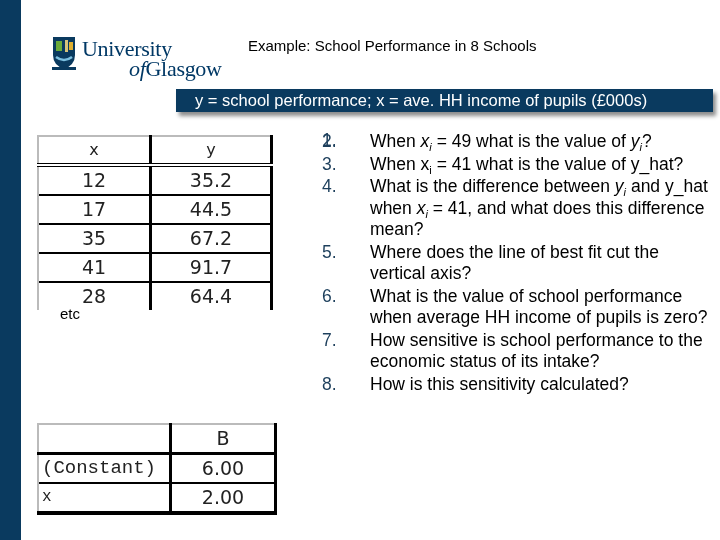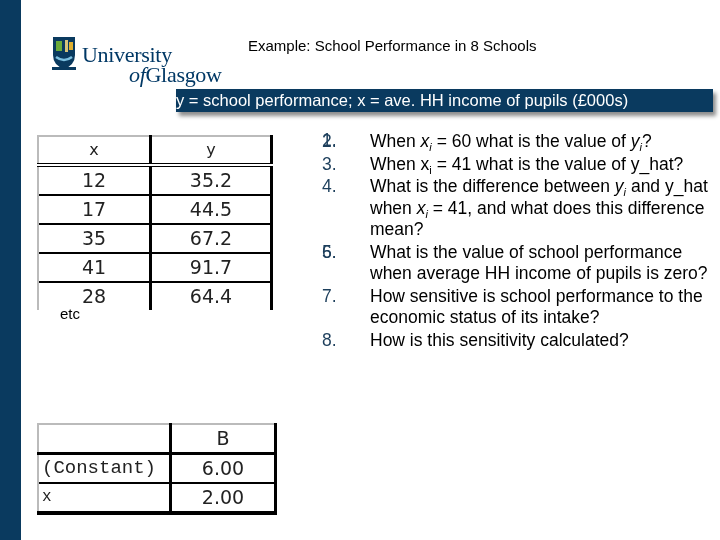--- a/index.html
+++ b/index.html
@@ -1,27 +1,27 @@
 <!DOCTYPE html>
 <html><head>
 <meta charset="utf-8">
 <style>
   html, body { margin:0; padding:0; }
   body { width:720px; height:540px; position:relative; background:#ffffff; overflow:hidden;
          font-family:"Liberation Sans", sans-serif; color:#000; }
   .side-bar { position:absolute; left:0; top:0; width:21px; height:540px; background:#0a3a5f; }
   .logo { position:absolute; left:52px; top:33px; width:130px; height:42px; }
   .logo-crest { position:absolute; left:0; top:2px; width:24px; height:36px; }
-  .logo-text { position:absolute; left:30px; top:12px; font-family:"Liberation Serif", serif; color:#003865; line-height:20px; }
+  .logo-text { position:absolute; left:30px; top:6px; font-family:"Liberation Serif", serif; color:#003865; line-height:20px; }
   .logo-text .l1 { font-size:22px; display:block; letter-spacing:-0.3px; }
   .logo-text .l2 { font-size:22px; display:block; letter-spacing:-0.3px; }
   .logo-text .l2 i { font-style:italic;margin-left:47px; }
   .title { position:absolute; left:248px; top:37px; font-size:15px; }
   .subtitle { position:absolute; left:176px; top:89px; height:23px; width:537px; background:#0a3a5f; color:#fff;
-              font-size:16.5px; line-height:23px; padding-left:0; box-sizing:border-box; white-space:nowrap;
+              font-size:16.5px; line-height:23px; padding-left:19px; box-sizing:border-box; white-space:nowrap;
               box-shadow:3px 4px 4px rgba(0,0,0,0.45); }
   .data-table { position:absolute; left:37px; top:135px; border-collapse:collapse;
                 font-family:"DejaVu Sans", sans-serif; }
   .data-table td, .data-table th { width:110px; text-align:center; font-weight:normal; font-size:19px; color:#222;
                 padding:0; height:27px; line-height:27px; }
   .data-table th { font-size:16px; height:26px; line-height:26px; }
   .data-table .c1 { border-left:2px solid #bbb; border-right:3px solid #000; }
   .data-table .c2 { border-right:3px solid #000; width:118px; }
   .data-table thead tr { border-top:2px solid #bbb; border-bottom:4px double #000; }
   .data-table tbody tr { border-bottom:2px solid #000;margin-top:8px; }
@@ -108,20 +108,20 @@
   </tr>
   <tr>
     <td class="a sm">x</td>
     <td class="b">2.00</td>
   </tr>
 </tbody>
   </table>
 
 <ol class="questions">
   <li><span class="num">1.</span></li>
-  <li><span class="num">2.</span><span>When </span><i>x</i><sub><i>i</i></sub><span> = 60 what is the value of </span><i>y</i><sub><i>i</i></sub><span>?</span></li>
+  <li><span class="num">2.</span><span>When </span><i>x</i><sub><i>i</i></sub><span> = 49 what is the value of </span><i>y</i><sub><i>i</i></sub><span>?</span></li>
   <li><span class="num">3.</span><span>When x</span><sub>i</sub><span> = 41 what is the value of y_hat?</span></li>
   <li><span class="num">4.</span><span>What is the difference between </span><i>y</i><sub><i>i</i></sub><span> and y_hat when </span><i>x</i><sub><i>i</i></sub><span> = 41, and what does this difference mean?</span></li>
-  <li><span class="num">5.</span></li>
+  <li><span class="num">5.</span><span>Where does the line of best fit cut the vertical axis?</span></li>
   <li><span class="num">6.</span><span>What is the value of school performance when average HH income of pupils is zero?</span></li>
   <li><span class="num">7.</span><span>How sensitive is school performance to the economic status of its intake?</span></li>
   <li><span class="num">8.</span><span>How is this sensitivity calculated?</span></li>
 </ol>
 
 </body></html>

